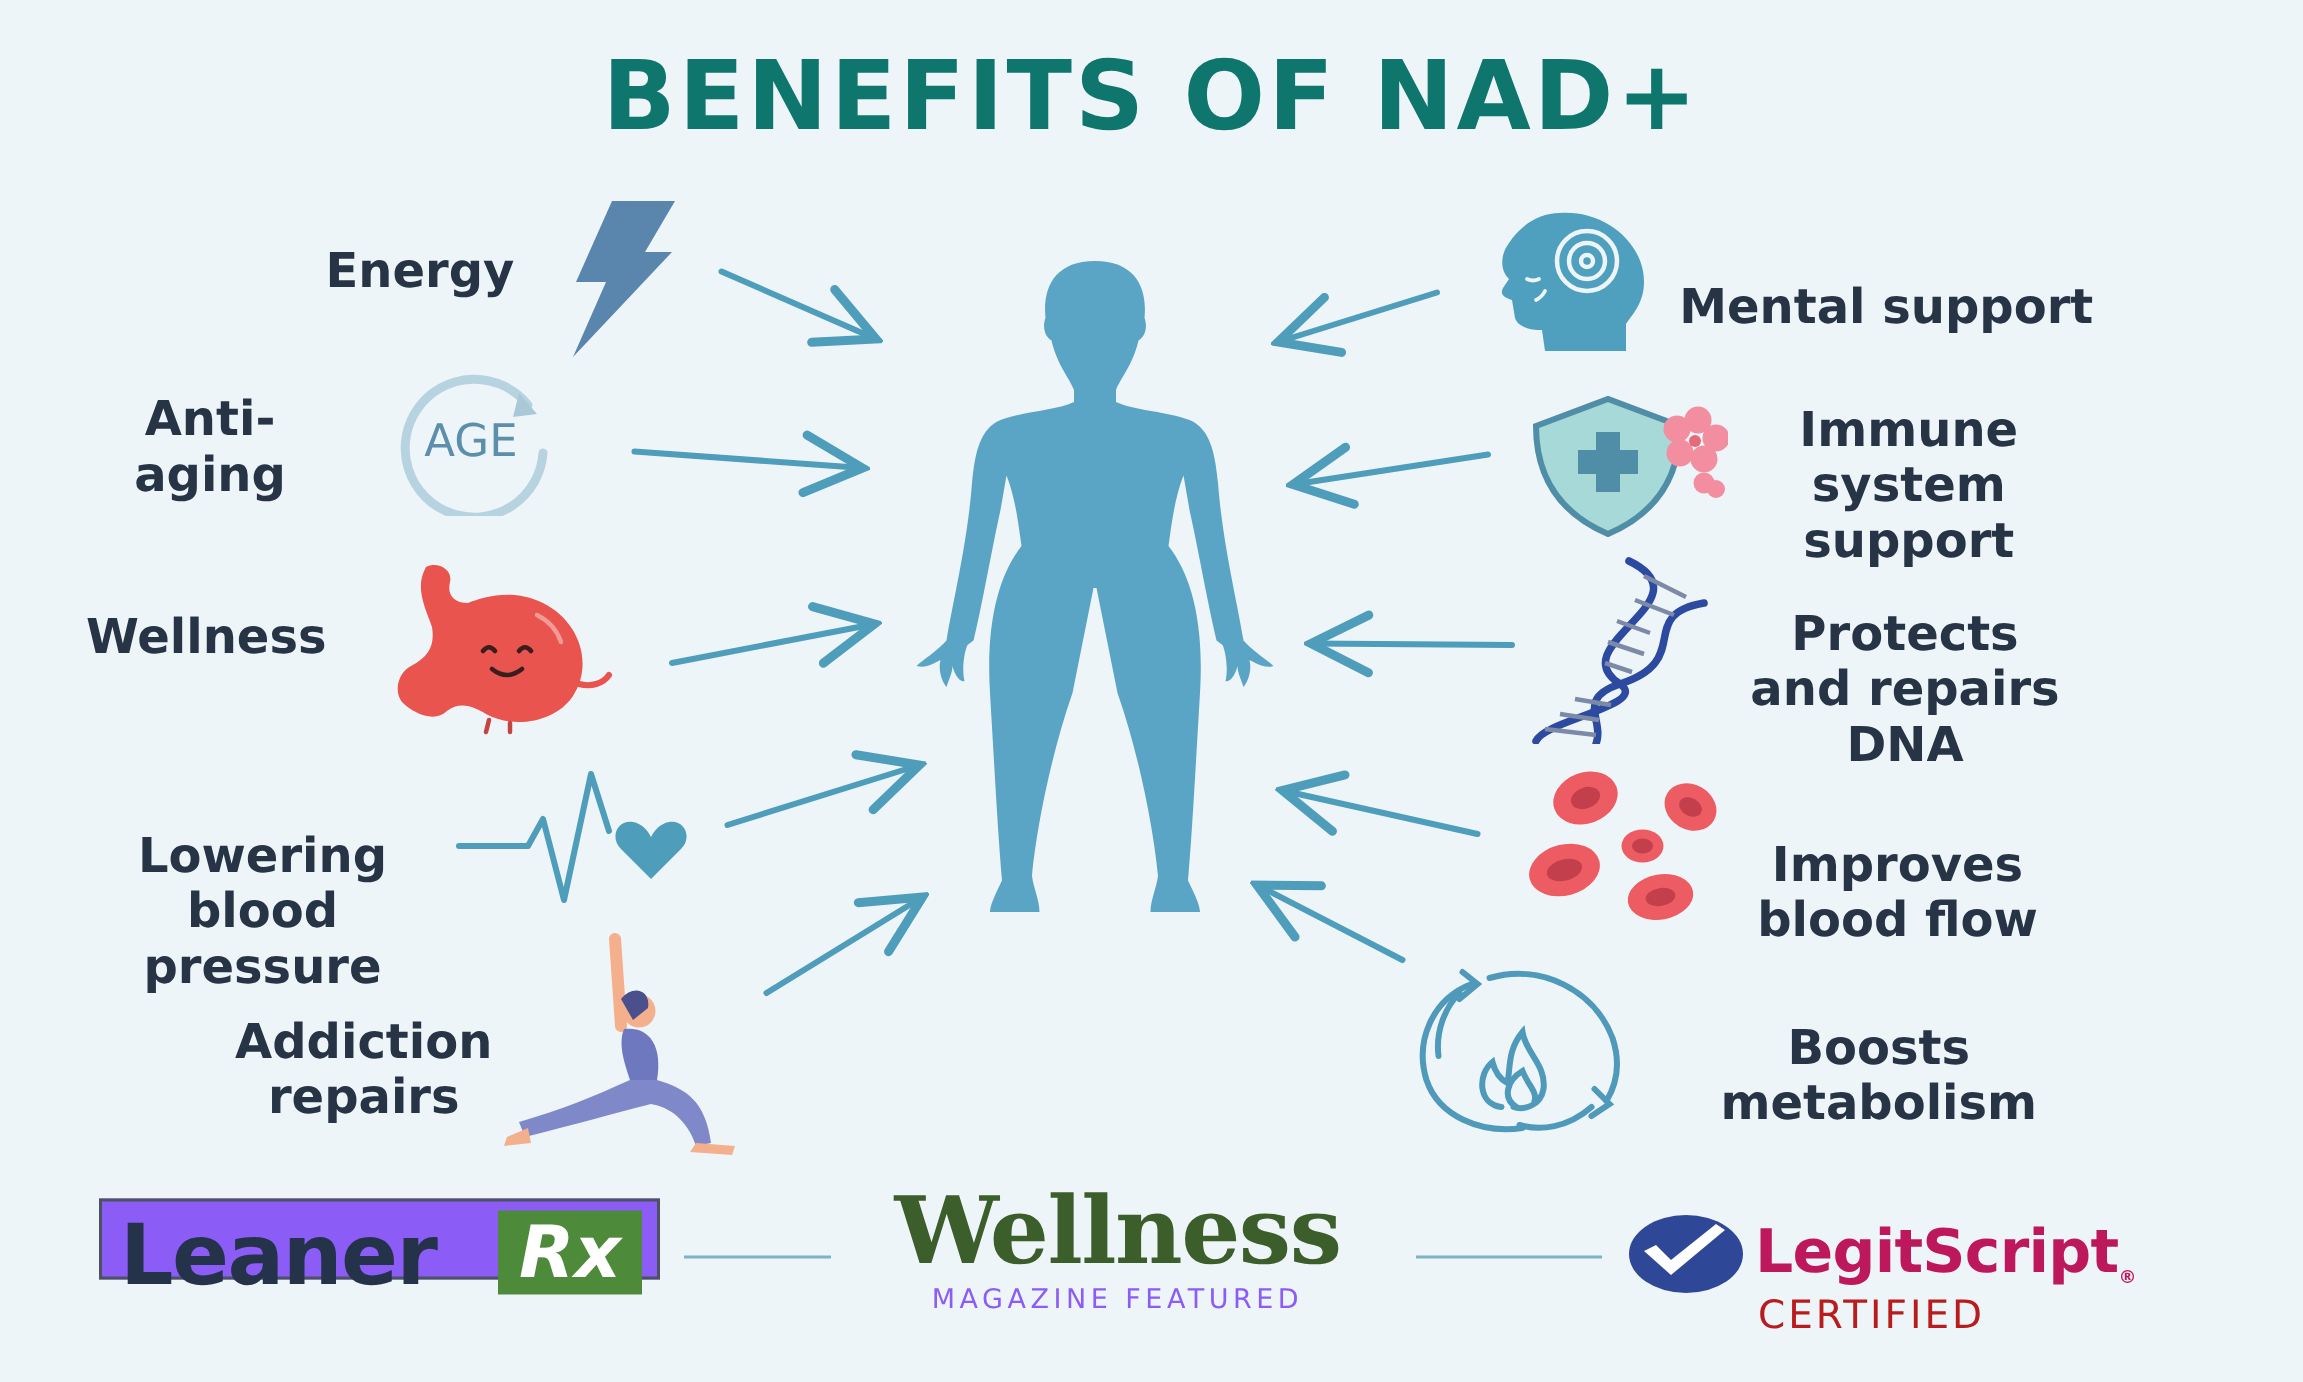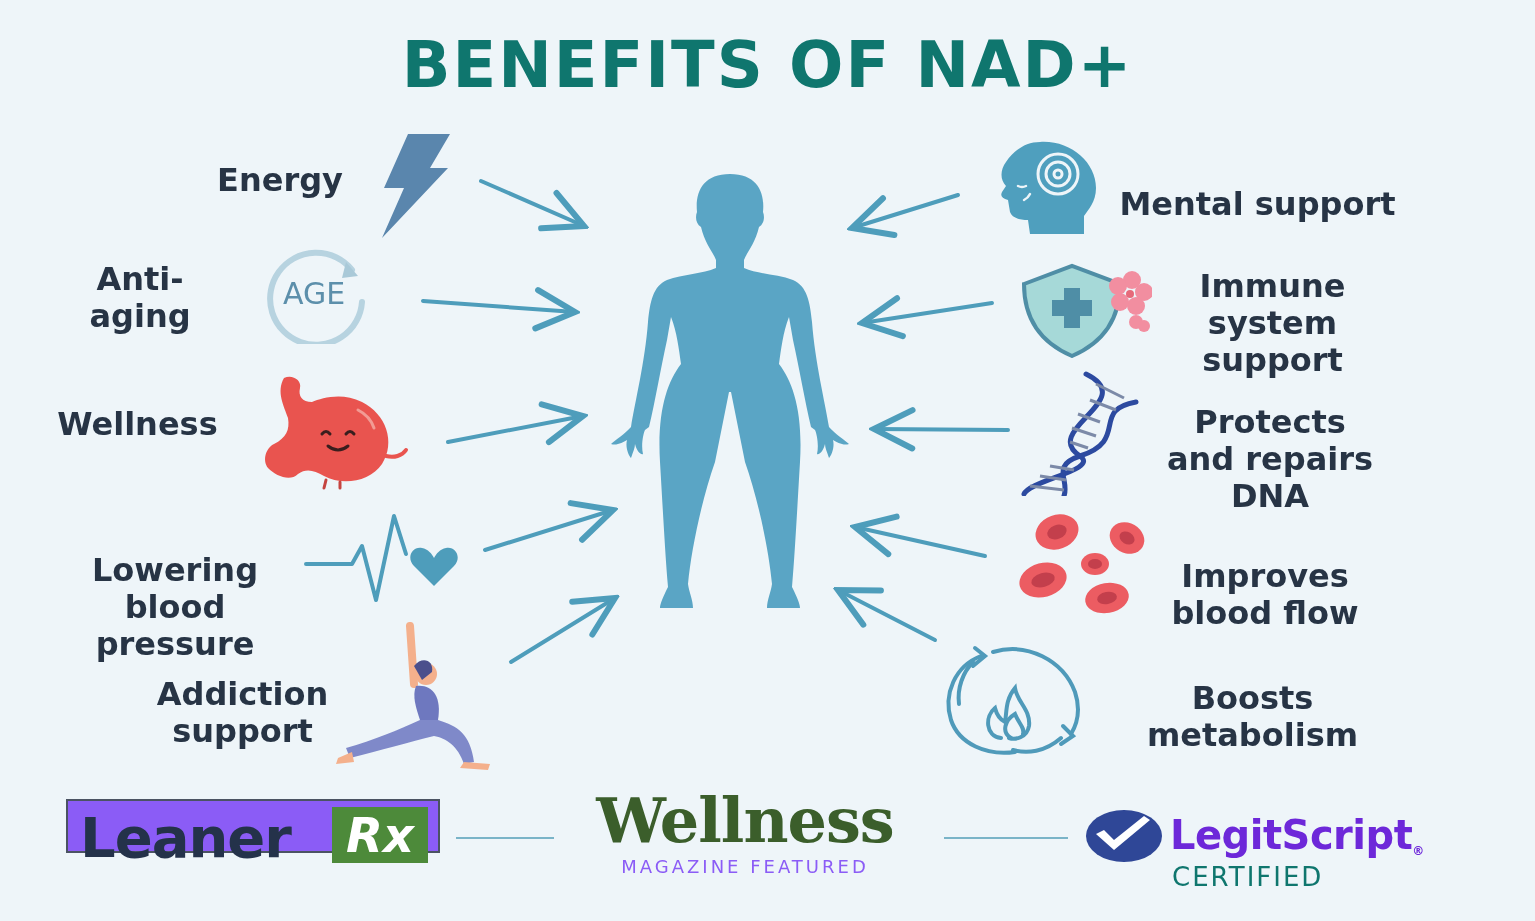--- a/index.html
+++ b/index.html
@@ -37,25 +37,25 @@
   .wellness {
     position: absolute; left: 560px; top: 786px; width: 370px; text-align: center;
     font-family: "DejaVu Serif", "Liberation Serif", serif; font-weight: bold;
     font-size: 62px; color: #3b5e2b; letter-spacing: -1px; line-height: 70px;
   }
   .wellness-sub {
     position: absolute; left: 560px; top: 856px; width: 370px; text-align: center;
     font-size: 18px; letter-spacing: 3px; color: #8b5cf6;
   }
   .legit {
-    position: absolute; left: 1170px; top: 812px; font-size: 40px; font-weight: bold; color: #6d28d9;
+    position: absolute; left: 1170px; top: 812px; font-size: 40px; font-weight: bold; color: #be185d;
     letter-spacing: -0.5px;
   }
   .legit-sub {
-    position: absolute; left: 1172px; top: 862px; font-size: 26px; color: #0f766e; letter-spacing: 2px;
+    position: absolute; left: 1172px; top: 862px; font-size: 26px; color: #b91c1c; letter-spacing: 2px;
   }
 </style>
 </head>
 <body>
 
 <div class="title">BENEFITS OF NAD+</div>
 
 <svg class="layer" width="1535" height="921">
   <defs>
     <marker id="ah" viewBox="0 0 20 20" refX="18" refY="10" markerWidth="12" markerHeight="12" orient="auto">
@@ -105,21 +105,21 @@
 
 <div class="label" style="left:70px;top:532px;width:210px;margin-top:20px;">Lowering
 blood
 pressure</div>
 <svg class="icon" style="left:304px;top:512px" width="156" height="92" viewBox="0 0 156 92">
   <polyline points="2,52 48,52 58,34 72,88 90,4 102,42" fill="none" stroke="#4e9dbb" stroke-width="4" stroke-linejoin="round" stroke-linecap="round"></polyline>
   <path fill="#4e9dbb" d="M130,74 L110,54 C102,46 108,34 118,36 C124,37 128,42 130,46 C132,42 136,37 142,36 C152,34 158,46 150,54 Z"></path>
 </svg>
 
 <div class="label" style="left:130px;top:676px;width:225px;">Addiction
-support</div>
+repairs</div>
 <svg class="icon" style="left:330px;top:622px" width="170" height="150" viewBox="0 0 170 150">
   <path d="M80,4 L84,62" stroke="#f4b08c" stroke-width="8" stroke-linecap="round"></path>
   <circle cx="96" cy="52" r="11" fill="#f4b08c"></circle>
   <path d="M84,44 C92,34 104,38 102,50 L92,58 Z" fill="#4b4f8c"></path>
   <path d="M86,64 C102,62 112,74 108,98 L90,98 C86,86 82,74 86,64 Z" fill="#6e78bf"></path>
   <path d="M90,98 L108,98 C128,104 140,112 144,140 L134,142 C128,124 116,116 104,114 C80,120 52,128 20,136 L16,126 C44,118 68,108 90,98 Z" fill="#7f89c9"></path>
   <path d="M8,136 L22,130 L24,140 L6,142 Z" fill="#f4b08c"></path>
   <path d="M134,140 L160,142 L158,148 L130,146 Z" fill="#f4b08c"></path>
 </svg>
 

